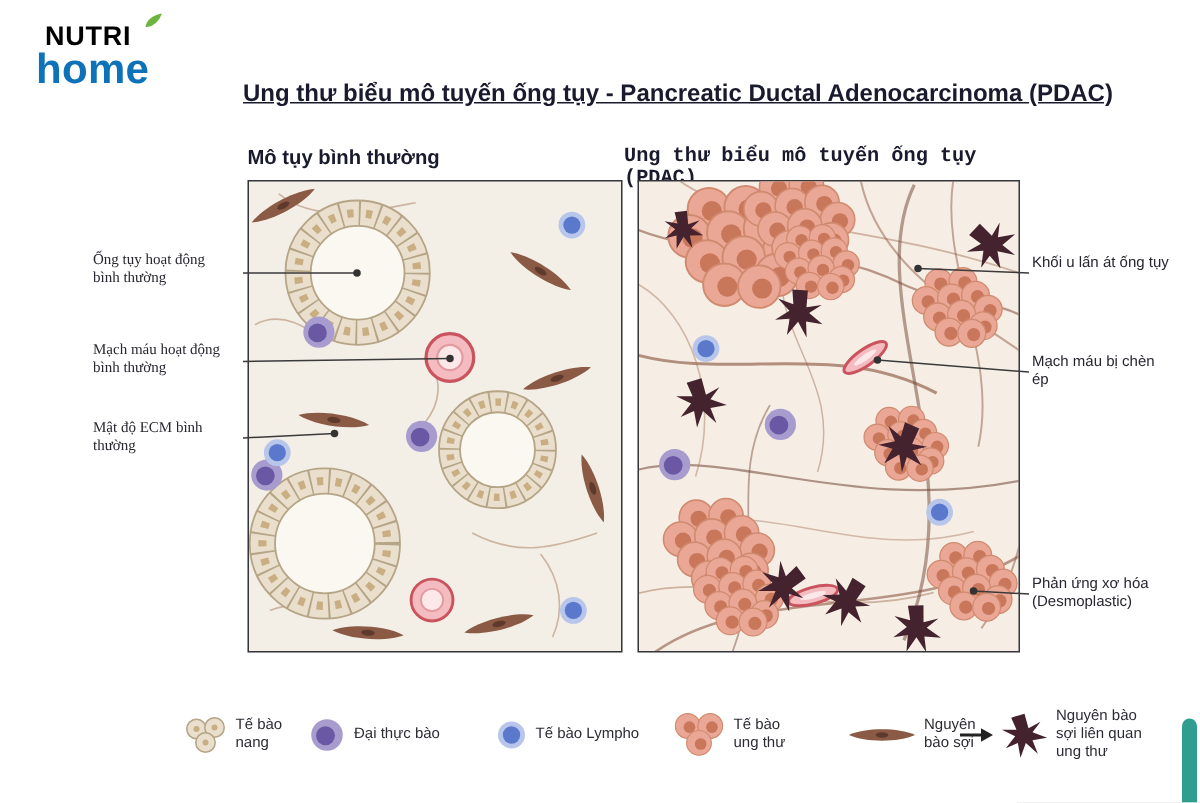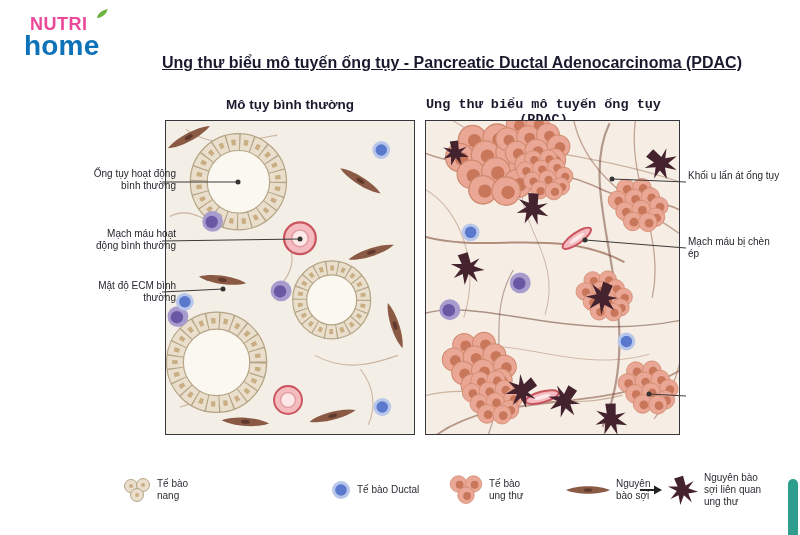--- a/index.html
+++ b/index.html
@@ -1,36 +1,36 @@
 <!DOCTYPE html>
 <html><head>
 <meta charset="utf-8">
 <style>
   html,body{margin:0;padding:0;background:#e8e8e8;}
   #canvas{position:relative;width:800px;height:535px;background:#ffffff;overflow:hidden;
           font-family:"Liberation Sans",sans-serif;margin:0 auto;}
   
   .logo{position:absolute;left:24px;top:14px;}
-  .logo-top{position:relative;color:#ec4899;font-size:18px;font-weight:800;letter-spacing:.5px;margin-left:6px;}
+  .logo-top{position:relative;color:#000000;font-size:18px;font-weight:800;letter-spacing:.5px;margin-left:6px;}
   .logo-top .leaf{position:absolute;top:-6px;right:-10px;}
   .logo-bottom{color:#0e72b8;font-size:28px;font-weight:700;margin-top:-5px;letter-spacing:.2px;}
   
   .main-title{position:absolute;left:112px;right:8px;top:54px;text-align:center;
               font-size:16px;font-weight:bold;color:#1a1a2e;text-decoration:underline;}
-  .panel-title{position:absolute;top:97px;text-align:center;font-size:13.5px;font-weight:bold;color:#1a1a2e;}
+  .panel-title{position:absolute;top:97px;font-size:13.5px;font-weight:bold;color:#1a1a2e;}
   .panel-title.left{left:165px;width:250px;}
   .panel-title.right{left:416px;width:255px;font-family:Liberation Mono, monospace;}
   
   .panel{position:absolute;top:120px;border:1.6px solid #35353c;box-sizing:border-box;}
   .panel.left{left:165px;width:250px;height:315px;background:#f4efe6;}
   .panel.right{left:425px;width:255px;height:315px;background:#f6eee5;}
   .panel svg{display:block;width:100%;height:100%;}
   
   .lbl{position:absolute;font-size:10px;color:#26262e;line-height:1.22;}
-  .lbl.l{left:90px;width:86px;text-align:right;}
+  .lbl.l{left:62px;width:86px;font-family:Liberation Serif, serif;}
   .lbl.r{left:688px;width:95px;text-align:left;}
   
   .overlay{position:absolute;left:0;top:0;width:800px;height:535px;pointer-events:none;z-index:5;}
   
   .legend-item{position:absolute;top:468px;height:44px;display:flex;align-items:center;gap:5px;}
   .legend-label{font-size:10px;color:#2c2c34;line-height:1.18;}
   .accent-bar{position:absolute;right:2px;bottom:-8px;width:10px;height:64px;background:#2f9e8f;border-radius:6px;}
   .defs-holder{position:absolute;width:0;height:0;overflow:hidden;}
 </style>
 </head>
@@ -203,20 +203,21 @@
       <use href="#caf" transform="translate(30,32) rotate(10) scale(0.8)"></use>
     </svg>
   </div>
 
   <div class="lbl l" style="top:168px">Ống tụy hoạt động bình thường</div>
   <div class="lbl l" style="top:228px">Mạch máu hoạt động bình thường</div>
   <div class="lbl l" style="top:280px">Mật độ ECM bình thường</div>
 
   <div class="lbl r" style="top:170px">Khối u lấn át ống tụy</div>
   <div class="lbl r" style="top:236px">Mạch máu bị chèn ép</div>
+  <div class="lbl r" style="top:384px">Phản ứng xơ hóa (Desmoplastic)</div>
 
   <svg class="overlay">
     <g stroke="#3a3a3a" stroke-width="1" fill="#333">
       <line x1="162" y1="182" x2="238" y2="182"></line>
         <circle cx="238" cy="182" r="2.5" stroke="none"></circle>
       <line x1="162" y1="241" x2="300" y2="239"></line>
         <circle cx="300" cy="239" r="2.5" stroke="none"></circle>
       <line x1="162" y1="292" x2="223" y2="289"></line>
         <circle cx="223" cy="289" r="2.5" stroke="none"></circle>
       <line x1="686" y1="182" x2="612" y2="179"></line>
@@ -235,26 +236,32 @@
           <circle cx="21" cy="8" r="6.5" fill="#e9dfcc"></circle>
           <circle cx="15" cy="18" r="6.5" fill="#e9dfcc"></circle>
       </g>
       <circle cx="9" cy="9" r="2" fill="#c9ae83"></circle>
         <circle cx="21" cy="8" r="2" fill="#c9ae83"></circle>
         <circle cx="15" cy="18" r="2" fill="#c9ae83"></circle>
     </svg>
     <div class="legend-label" style="width:42px">Tế bào nang</div>
   </div>
 
+  <div class="legend-item" style="left:205px">
+    <svg width="26" height="26" viewBox="0 0 26 26">
+        <use href="#mac" x="13" y="13"></use>
+      </svg>
+    <div class="legend-label">Đại thực bào</div>
+  </div>
 
   <div class="legend-item" style="left:330px">
     <svg width="22" height="22" viewBox="0 0 22 22">
         <use href="#lym" x="11" y="11"></use>
       </svg>
-    <div class="legend-label">Tế bào Ductal</div>
+    <div class="legend-label">Tế bào Lympho</div>
   </div>
 
   <div class="legend-item" style="left:448px">
     <svg width="36" height="30" viewBox="0 0 48 40">
       <use href="#cc" x="14" y="12"></use>
         <use href="#cc" x="34" y="12"></use>
         <use href="#cc" x="24" y="27"></use>
     </svg>
     <div class="legend-label" style="width:44px">Tế bào ung thư</div>
   </div>

